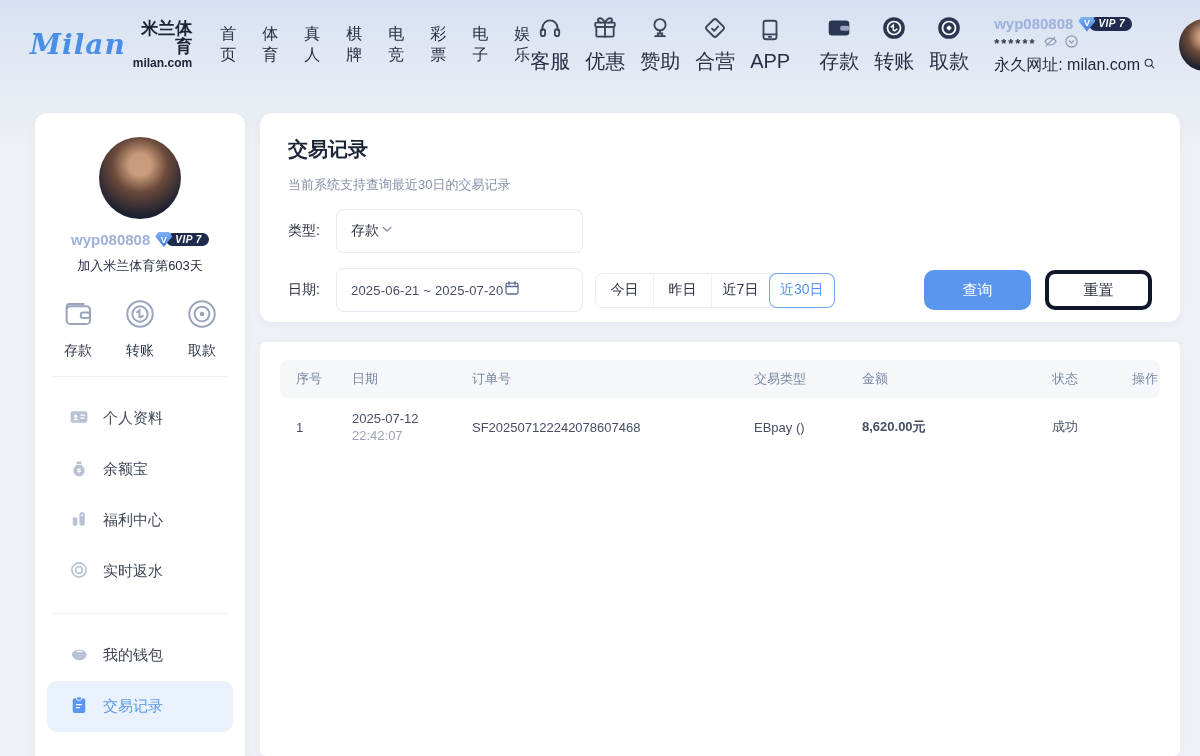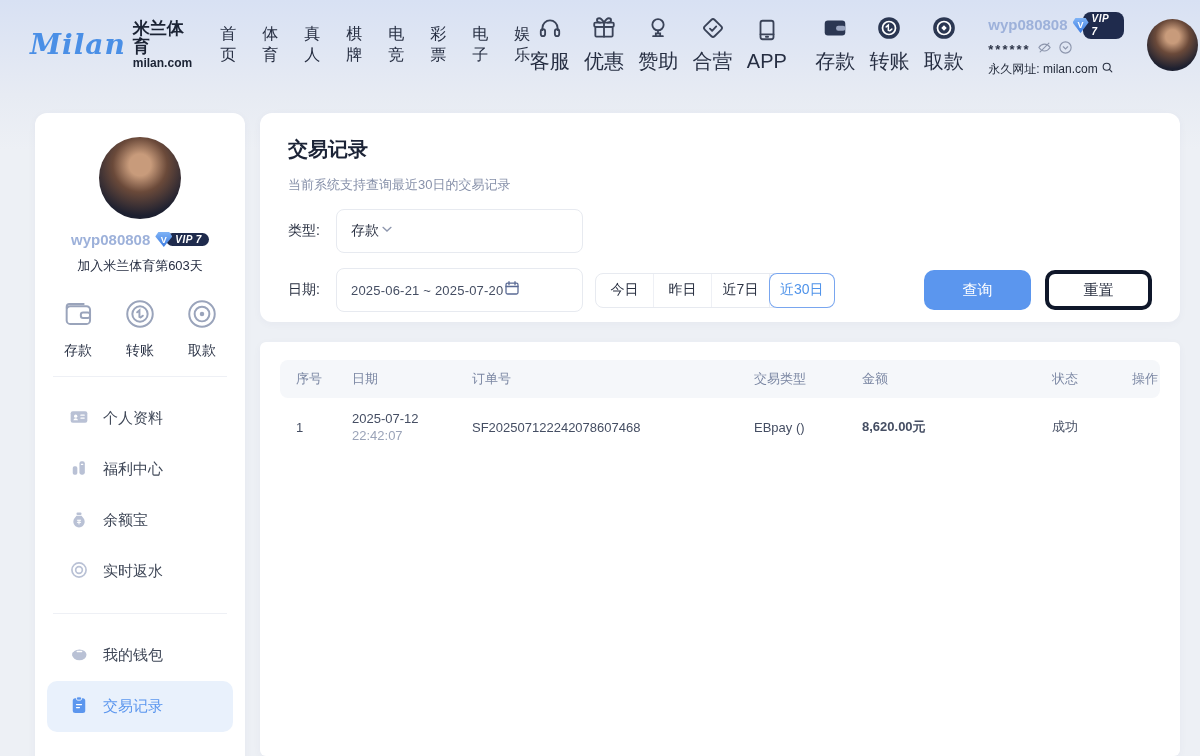--- a/index.html
+++ b/index.html
@@ -8,39 +8,39 @@
     font-family:"Liberation Sans","DejaVu Sans",sans-serif;
     background:linear-gradient(180deg,#d8e1f3 0%,#e7ebf3 95px,#edf0f5 150px,#edf0f5 100%);
     color:#262e42;
     position:relative;
   }
   
   .topbar { height:90px; display:flex; align-items:center; padding:0 30px; }
   .logo { display:flex; align-items:center; cursor:pointer; }
   .logo-script { font-family:"DejaVu Serif",serif; font-style:italic; font-weight:bold; font-size:28px; color:#4a8fe6; letter-spacing:1px; line-height:1; }
   .logo-cn { margin-left:7px; display:flex; flex-direction:column; line-height:1.1; }
-  .logo-cn .cn { font-size:17px; font-weight:800; color:#1b2334; }
+  .logo-cn .cn { font-size:17px; font-weight:800; color:#1b2334;text-align:right; }
   .logo-cn .dm { font-size:12px; font-weight:700; color:#1b2334; }
   .main-nav { display:flex; gap:26px; margin-left:28px; }
   .main-nav a { font-size:16px; color:#262e42; text-decoration:none; font-weight:500; cursor:pointer; }
   .header-right { margin-left:auto; display:flex; align-items:center; gap:15px; }
   .ql { display:flex; flex-direction:column; align-items:center; cursor:pointer; min-width:32px; }
   .ql svg { width:26px; height:26px; }
   .ql .ql-label { font-size:20px; color:#262e42; margin-top:3px; white-space:nowrap; }
   .ql.dark-gap { margin-left:14px; }
   .user-block { margin-left:10px; line-height:1.25; }
   .u-row1 { display:flex; align-items:center; gap:5px; }
   .u-name { font-size:15px; color:#9db1da; font-weight:600; }
   .vip-badge { display:inline-flex; align-items:center; position:relative; }
   .vip-shield { width:17px; height:15px; background:linear-gradient(180deg,#7fb3f6,#3c7ce2); clip-path:polygon(50% 100%,0 30%,18% 0,82% 0,100% 30%); display:flex; align-items:center; justify-content:center; color:#fff; font-size:9px; font-weight:bold; z-index:2; }
   .vip-pill { background:#1f2b4d; color:#fff; font-size:10px; font-weight:bold; font-style:italic; border-radius:8px; padding:1px 7px 1px 9px; margin-left:-6px; letter-spacing:.5px; }
   .u-row2 { display:flex; align-items:center; gap:6px; margin-top:1px; }
   .u-mask { font-size:13px; font-weight:700; color:#2b3346; letter-spacing:2px; }
   .u-row2 svg { width:15px; height:15px; cursor:pointer; }
-  .u-row3 { display:flex; align-items:center; gap:3px; font-size:12px; color:#1f2737; margin-top:1px; white-space:nowrap; }
+  .u-row3 { display:flex; align-items:center; gap:3px; font-size:16px; color:#1f2737; margin-top:1px; white-space:nowrap; }
   .u-row3 svg { width:13px; height:13px; cursor:pointer; }
   .avatar { border-radius:50%; background:radial-gradient(circle at 50% 34%,#c89b7b 16%,#6b4a3a 40%,#1d2030 75%); cursor:pointer; }
   .avatar-sm { width:52px; height:52px; margin-left:8px; }
   
   .sidebar { position:absolute; left:35px; top:113px; width:210px; height:660px; background:#fff; border-radius:12px; box-shadow:0 2px 8px rgba(40,60,110,.04); padding-top:24px; }
   .avatar-lg { width:82px; height:82px; margin:0 auto; }
   .side-user { display:flex; align-items:center; justify-content:center; gap:5px; margin-top:12px; }
   .side-user .u-name { font-size:15px; }
   .join-text { text-align:center; font-size:13px; color:#49506
 1; margin-top:9px; }
@@ -242,33 +242,33 @@
           <rect x="2" y="5" width="20" height="14" rx="2.5" fill="#b9c1d5"></rect>
           <circle cx="8" cy="11" r="2" fill="#fff"></circle>
           <path d="M5.2 16c.5-1.6 1.5-2.4 2.8-2.4s2.3.8 2.8 2.4z" fill="#fff"></path>
           <rect x="13.5" y="9" width="5.5" height="1.6" rx=".8" fill="#fff"></rect>
           <rect x="13.5" y="12.5" width="5.5" height="1.6" rx=".8" fill="#fff"></rect>
         </svg></span>
     <span>个人资料</span>
   </div>
   <div class="menu-item">
     <span><svg viewBox="0 0 24 24" width="20" height="20">
+          <path d="M9 8h6l2.4 3.2a6.8 6.8 0 1 1-10.8 0z" fill="#b9c1d5"></path>
+          <rect x="9" y="4.2" width="6" height="3" rx="1.2" fill="#b9c1d5"></rect>
+          <path d="M10 13.5h4M10 16h4M12 13.5V18" stroke="#fff" stroke-width="1.2" stroke-linecap="round"></path>
+        </svg></span>
+    <span>余额宝</span>
+  </div>
+  <div class="menu-item">
+    <span><svg viewBox="0 0 24 24" width="20" height="20">
           <rect x="4.5" y="10" width="5.5" height="10" rx="2" fill="#b9c1d5"></rect>
           <rect x="12.5" y="4" width="6.5" height="16" rx="2.5" fill="#b9c1d5"></rect>
           <rect x="14.2" y="7" width="3" height="1.5" rx=".75" fill="#fff"></rect>
         </svg></span>
     <span>福利中心</span>
-  </div>
-  <div class="menu-item">
-    <span><svg viewBox="0 0 24 24" width="20" height="20">
-          <path d="M9 8h6l2.4 3.2a6.8 6.8 0 1 1-10.8 0z" fill="#b9c1d5"></path>
-          <rect x="9" y="4.2" width="6" height="3" rx="1.2" fill="#b9c1d5"></rect>
-          <path d="M10 13.5h4M10 16h4M12 13.5V18" stroke="#fff" stroke-width="1.2" stroke-linecap="round"></path>
-        </svg></span>
-    <span>余额宝</span>
   </div>
   <div class="menu-item">
     <span><svg viewBox="0 0 24 24" width="20" height="20" fill="none" stroke="#b9c1d5" stroke-width="2">
           <circle cx="12" cy="12" r="8.5"></circle>
           <circle cx="12" cy="12" r="4"></circle>
         </svg></span>
     <span>实时返水</span>
   </div>
   <div class="side-divider"></div>
   <div class="menu-item">

